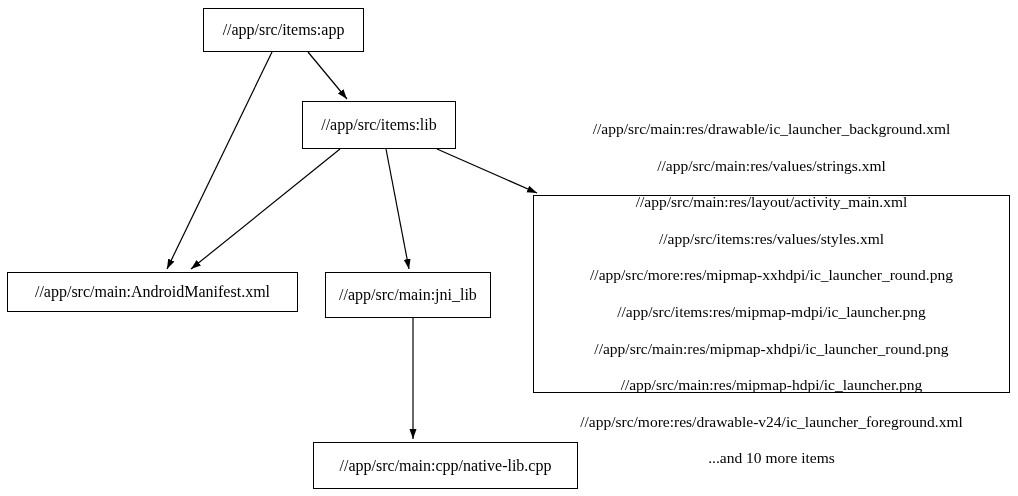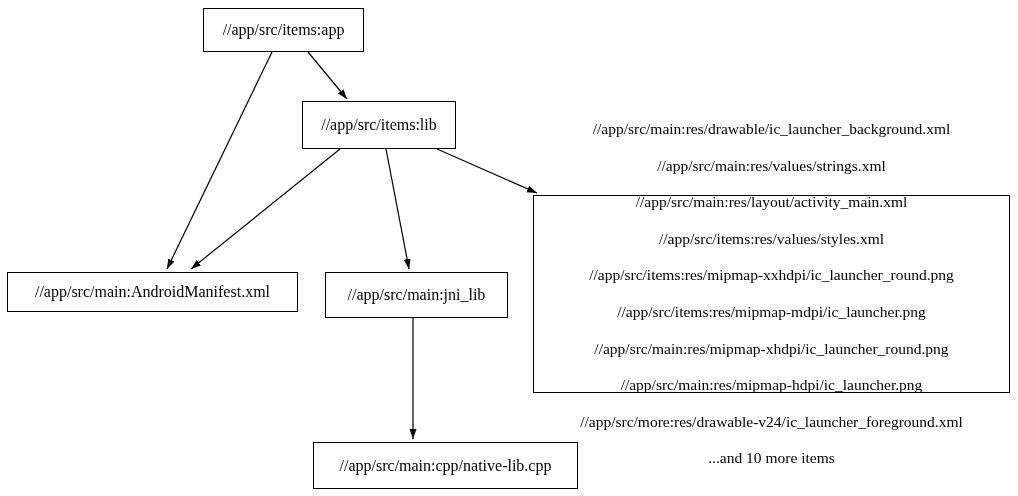--- a/index.html
+++ b/index.html
@@ -71,30 +71,30 @@
   </div>
 
   <div class="node" style="left:302px; top:101px; width:154px; height:48px;">
     <span>//app/src/items:lib</span>
   </div>
 
   <div class="node" style="left:7px; top:272px; width:291px; height:40px;">
     <span>//app/src/main:AndroidManifest.xml</span>
   </div>
 
-  <div class="node" style="left:325px; top:272px; width:183px; height:46px;">
+  <div class="node" style="left:325px; top:272px; width:166px; height:46px;">
     <span>//app/src/main:jni_lib</span>
   </div>
 
   <div class="node-multi" style="left:533px; top:195px; width:477px; height:198px;">
   <div>//app/src/main:res/drawable/ic_launcher_background.xml</div>
       <div>//app/src/main:res/values/strings.xml</div>
       <div>//app/src/main:res/layout/activity_main.xml</div>
       <div>//app/src/items:res/values/styles.xml</div>
-      <div>//app/src/items:res/mipmap-xxhdpi/ic_launcher_round.png</div>
+      <div>//app/src/more:res/mipmap-xxhdpi/ic_launcher_round.png</div>
       <div>//app/src/items:res/mipmap-mdpi/ic_launcher.png</div>
       <div>//app/src/main:res/mipmap-xhdpi/ic_launcher_round.png</div>
       <div>//app/src/main:res/mipmap-hdpi/ic_launcher.png</div>
       <div>//app/src/more:res/drawable-v24/ic_launcher_foreground.xml</div>
       <div>...and 10 more items</div>
     </div>
 
   <div class="node" style="left:282px; top:442px; width:265px; height:47px;margin-left:31px;">
     <span>//app/src/main:cpp/native-lib.cpp</span>
   </div>

